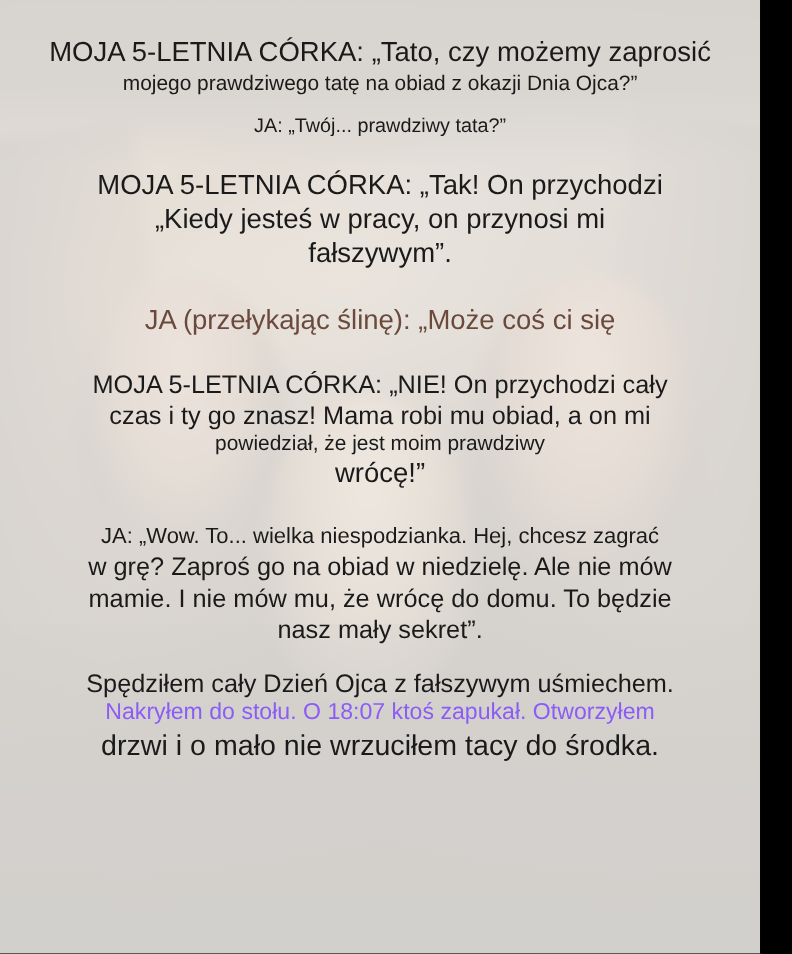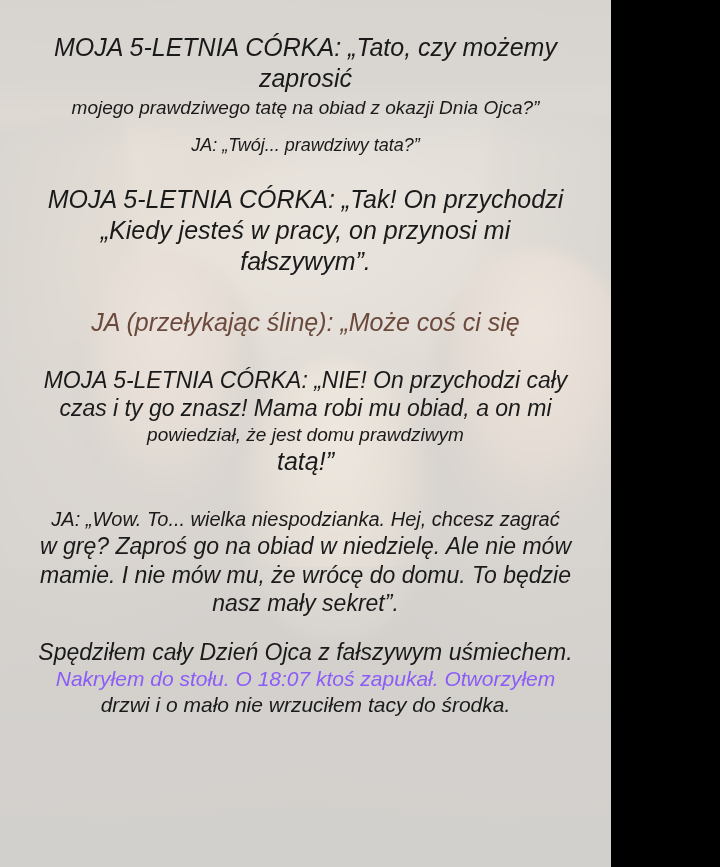--- a/index.html
+++ b/index.html
@@ -8,25 +8,24 @@
     background: #000;
   }
   body {
     width: 720px;
     height: 867px;
     overflow: hidden;
     font-family: "Liberation Sans", sans-serif;
   }
   .frame {
     position: relative;
-    width: 611px;
+    width: 691px;
     height: 867px;
     background: #1b1410;
     overflow: hidden;
-    font-style: italic;
   }
   
   .photo {
     position: absolute;
     inset: 0;
     background:
       radial-gradient(circle at 12% 30%, rgba(255,196,120,0.55) 0%, rgba(255,170,90,0.18) 22%, rgba(0,0,0,0) 46%),
       radial-gradient(circle at 60% 18%, rgba(255,255,255,0.22) 0%, rgba(255,255,255,0) 38%),
       radial-gradient(ellipse at 50% 95%, rgba(20,12,8,0.95) 0%, rgba(40,26,18,0.5) 45%, rgba(0,0,0,0) 70%),
       linear-gradient(180deg, #6d5a45 0%, #8a6f52 18%, #7a624a 38%, #4a392b 62%, #211811 88%, #120d09 100%);
@@ -118,21 +117,21 @@
   .l9  { font-size: 23px; margin-top: 28px; }
   .l10 { font-size: 23px; }
   .l11 { font-size: 19px; }
   .l12 { font-size: 25px; }
   .l13 { font-size: 20px; margin-top: 30px; }
   .l14 { font-size: 23px; }
   .l15 { font-size: 23px; }
   .l16 { font-size: 23px; }
   .l17 { font-size: 23px; margin-top: 20px; }
   .l18 { font-size: 21px; color: #8b5cf6; }
-  .l19 { font-size: 21px; }
+  .l19 { font-size: 26px; }
 </style>
 </head>
 <body>
 
 <div class="frame">
 
   <div class="photo">
     <div class="roof"></div>
     <div class="windshield"></div>
     <div class="pillar-l"></div>
@@ -146,22 +145,22 @@
   <div class="overlay">
     <p class="line l1">MOJA 5-LETNIA CÓRKA: „Tato, czy możemy zaprosić</p>
     <p class="line l2">mojego prawdziwego tatę na obiad z okazji Dnia Ojca?”</p>
     <p class="line l3">JA: „Twój... prawdziwy tata?”</p>
     <p class="line l4">MOJA 5-LETNIA CÓRKA: „Tak! On przychodzi</p>
     <p class="line l5">„Kiedy jesteś w pracy, on przynosi mi</p>
     <p class="line l6">fałszywym”.</p>
     <p class="line l7">JA (przełykając ślinę): „Może coś ci się</p>
     <p class="line l9">MOJA 5-LETNIA CÓRKA: „NIE! On przychodzi cały</p>
     <p class="line l10">czas i ty go znasz! Mama robi mu obiad, a on mi</p>
-    <p class="line l11">powiedział, że jest domu prawdziwym</p>
-    <p class="line l12">tatą!”</p>
+    <p class="line l11">powiedział, że jest moim prawdziwy</p>
+    <p class="line l12">wrócę!”</p>
     <p class="line l13">JA: „Wow. To... wielka niespodzianka. Hej, chcesz zagrać</p>
     <p class="line l14">w grę? Zaproś go na obiad w niedzielę. Ale nie mów</p>
     <p class="line l15">mamie. I nie mów mu, że wrócę do domu. To będzie</p>
     <p class="line l16">nasz mały sekret”.</p>
     <p class="line l17">Spędziłem cały Dzień Ojca z fałszywym uśmiechem.</p>
     <p class="line l18">Nakryłem do stołu. O 18:07 ktoś zapukał. Otworzyłem</p>
     <p class="line l19">drzwi i o mało nie wrzuciłem tacy do środka.</p>
   </div>
 
 </div>

